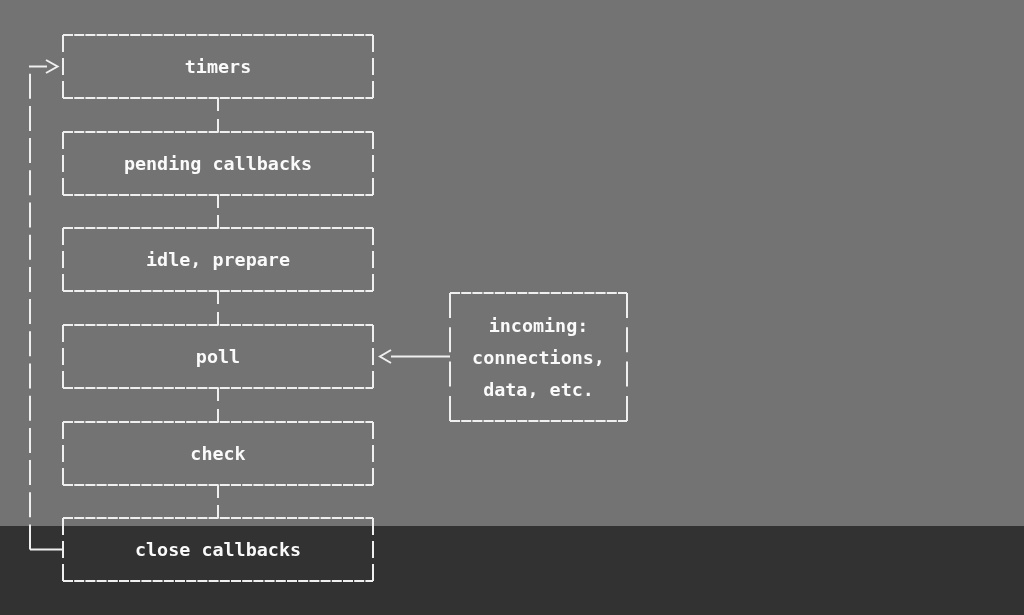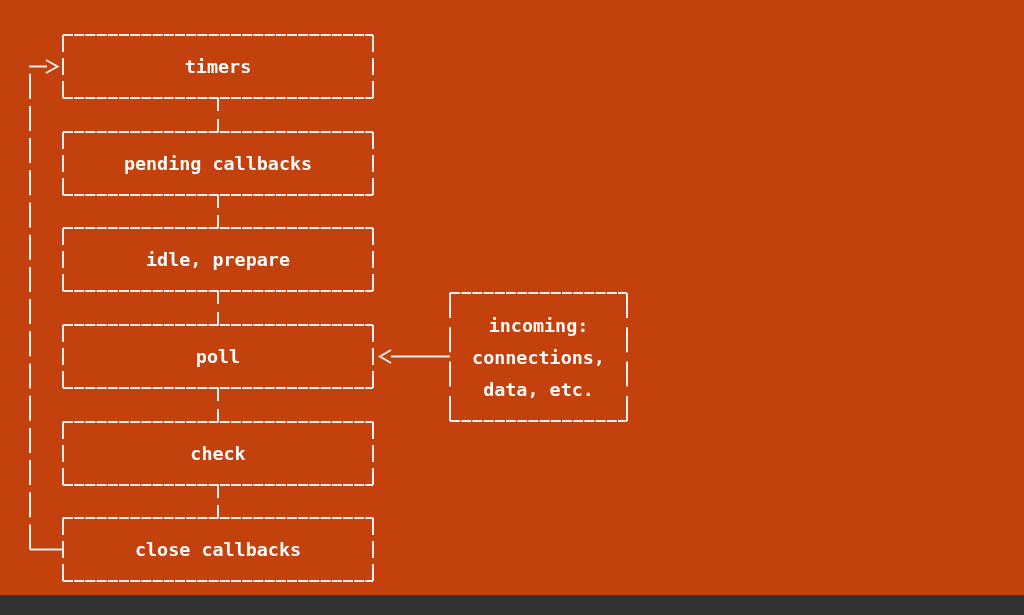--- a/index.html
+++ b/index.html
@@ -6,22 +6,22 @@
     margin: 0;
     padding: 0;
     background: #323232;
     width: 1024px;
     height: 615px;
     overflow: hidden;
   }
   .stage {
     position: relative;
     width: 1024px;
-    height: 595px;
-    background: #c2410c;
+    height: 526px;
+    background: #737373;
   }
   svg { display: block; }
   .ln {
     stroke: #efefef;
     stroke-width: 2;
     fill: none;
   }
   .hline { stroke-dasharray: 10 1.2; }           
   .vside { stroke-dasharray: 17 6; }             
   .vside-tall { stroke-dasharray: 25 9.3; }      

